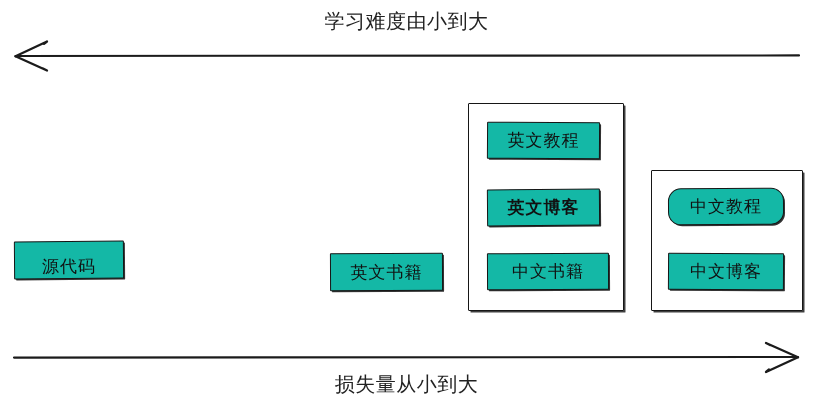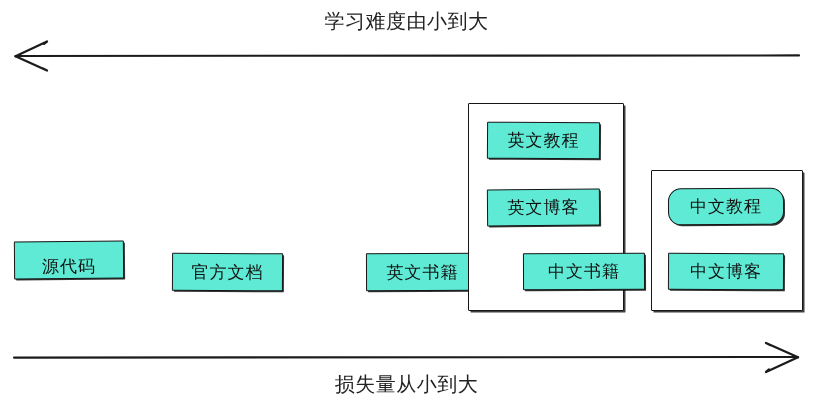--- a/index.html
+++ b/index.html
@@ -44,42 +44,42 @@
     position: absolute;
     left: 0;
     top: 0;
     width: 813px;
     height: 414px;
     pointer-events: none;
   }
   .node {
     position: absolute;
     box-sizing: border-box;
-    background: #5eead4;
+    background: #14b8a6;
     border: 1.6px solid #161616;
     border-radius: 1px;
     display: flex;
     align-items: center;
     justify-content: center;
     font-size: 17px;
     letter-spacing: 1px;
     color: #111111;
     box-shadow: 1.5px 1.5px 0 -0.5px rgba(15,15,15,0.85);
   }
   .group-box {
     position: absolute;
     box-sizing: border-box;
     background: #ffffff;
     border: 1.8px solid #161616;
     border-radius: 1px;
     box-shadow: 2px 2px 0 -0.5px rgba(15,15,15,0.8);
   }
   .node.tilt-a { transform: rotate(-0.45deg); }
   .node.tilt-b { transform: rotate(0.35deg); }
-  .node.tilt-c { transform: rotate(-0.25deg); margin-left: 36px; }
+  .node.tilt-c { transform: rotate(-0.25deg); }
   .node-text { pointer-events: none; }
 </style>
 </head>
 <body>
 
 <div id="canvas">
 
   <div class="axis-label" id="top-label">学习难度由小到大</div>
 
   <svg class="axis-svg" viewBox="0 0 813 414" xmlns="http://www.w3.org/2000/svg">
@@ -94,35 +94,32 @@
       <path d="M14,357.6 L797,357" stroke="#1b1b1b" stroke-width="2.1" fill="none" stroke-linecap="round"></path>
       <path d="M798,357.2 L766,343 L770,345" stroke="#1b1b1b" stroke-width="2.3" fill="none" stroke-linecap="round" stroke-linejoin="round"></path>
       <path d="M798,357.2 L766,372 L769,369.5" stroke="#1b1b1b" stroke-width="2.3" fill="none" stroke-linecap="round" stroke-linejoin="round"></path>
     </g>
   </svg>
 
   <div class="node tilt-a" style="left:14px; top:241px; width:110px; height:38px;align-items:flex-end;">
     <span class="node-text">源代码</span>
   </div>
 
-  <div class="node tilt-b" style="left:172px; top:253px; width:111px; height:38px;">
-    <span class="node-text">官方文档</span>
-  </div>
 
   <div class="node tilt-c" style="left:330px; top:253px; width:113px; height:38px;">
     <span class="node-text">英文书籍</span>
   </div>
 
   <div class="group-box" style="left:468px; top:103px; width:156px; height:208px;"></div>
 
   <div class="node tilt-b" style="left:487px; top:122px; width:113px; height:37px;">
     <span class="node-text">英文教程</span>
   </div>
 
-  <div class="node tilt-a" style="left:487px; top:189px; width:113px; height:37px;">
+  <div class="node tilt-a" style="left:487px; top:189px; width:113px; height:37px;font-weight:bold;">
     <span class="node-text">英文博客</span>
   </div>
 
   <div class="node tilt-c" style="left:487px; top:253px; width:122px; height:37px;">
     <span class="node-text">中文书籍</span>
   </div>
 
   <div class="group-box" style="left:651px; top:170px; width:152px; height:141px;"></div>
 
   <div class="node tilt-a" style="left:668px; top:188px; width:116px; height:37px;border-radius:13px;">

